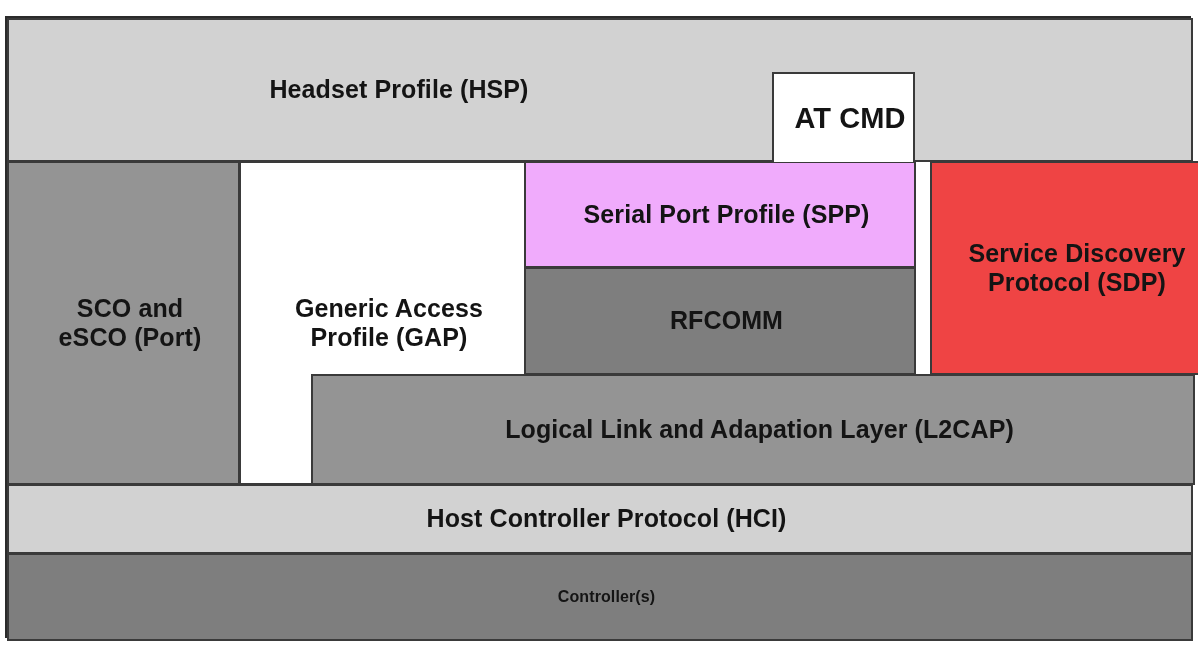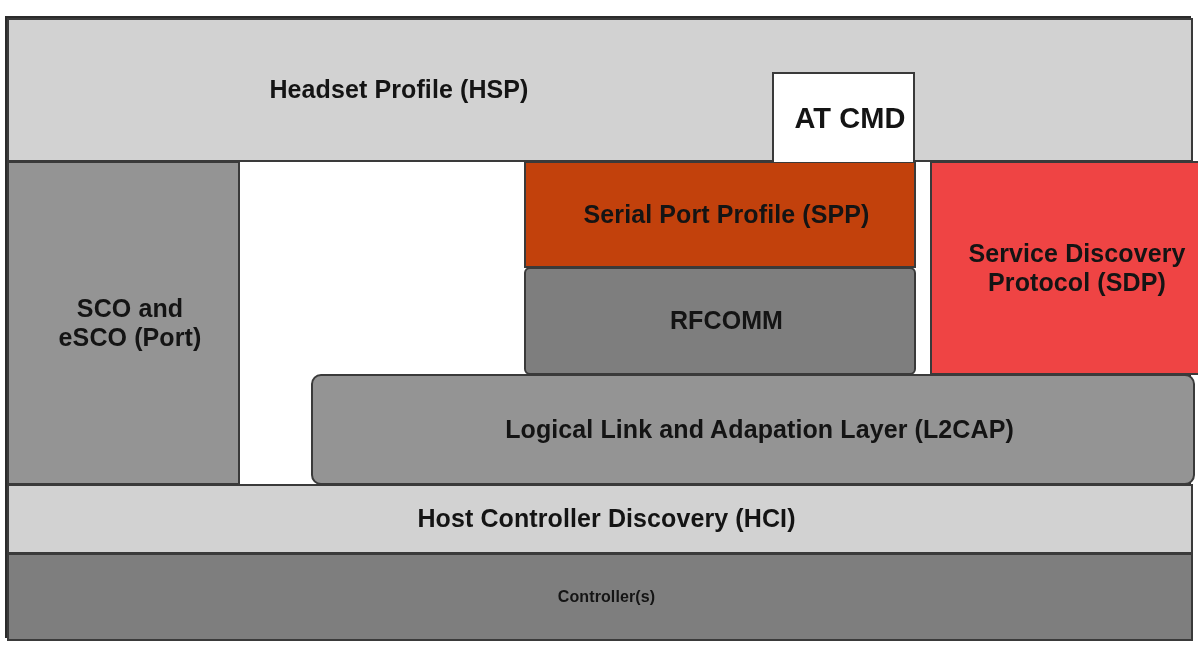--- a/index.html
+++ b/index.html
@@ -95,46 +95,44 @@
   #blk-gap {
     left: 231px; top: 142px;
     width: 287px; height: 324px;
     background: #ffffff;
     font-size: 25px;
   }
 
   #blk-spp {
     left: 516px; top: 142px;
     width: 392px; height: 107px;
-    background: #c2410c;
+    background: #f0abfc;
     font-size: 25px;
   }
 
   #blk-rfcomm {
     left: 516px; top: 248px;
     width: 392px; height: 108px;
     background: #7e7e7e;
     font-size: 25px;
-    border-radius: 6px;
   }
 
   #blk-sdp {
     left: 922px; top: 142px;
     width: 281px; height: 214px;
     background: #ef4444;
     font-size: 25px;
   }
 
   #blk-l2cap {
     left: 303px; top: 355px;
     width: 884px; height: 111px;
     background: #949494;
     font-size: 25px;
     z-index: 5;
-    border-radius: 10px;
   }
 
   #blk-hci {
     left: -1px;  top: 465px;
     width: 1186px; height: 70px;
     background: #d2d2d2;
     font-size: 25px;
   }
 
   #blk-controllers {
@@ -156,40 +154,44 @@
 
     <div class="blk" id="blk-atcmd">
       <span class="label">AT CMD</span>
     </div>
 
     <div class="blk" id="blk-sco">
       <span class="label">SCO and
 eSCO (Port)</span>
     </div>
 
+    <div class="blk" id="blk-gap">
+      <span class="label">Generic Access
+Profile (GAP)</span>
+    </div>
 
     <div class="blk" id="blk-spp">
       <span class="label">Serial Port Profile (SPP)</span>
     </div>
 
     <div class="blk" id="blk-rfcomm">
       <span class="label">RFCOMM</span>
     </div>
 
     <div class="blk" id="blk-sdp">
       <span class="label">Service Discovery
 Protocol (SDP)</span>
     </div>
 
     <div class="blk" id="blk-l2cap">
       <span class="label">Logical Link and Adapation Layer (L2CAP)</span>
     </div>
 
     <div class="blk" id="blk-hci">
-      <span class="label">Host Controller Discovery (HCI)</span>
+      <span class="label">Host Controller Protocol (HCI)</span>
     </div>
 
     <div class="blk" id="blk-controllers">
       <span class="label">Controller(s)</span>
     </div>
 
   </div>
 </div>
 
 </body></html>

